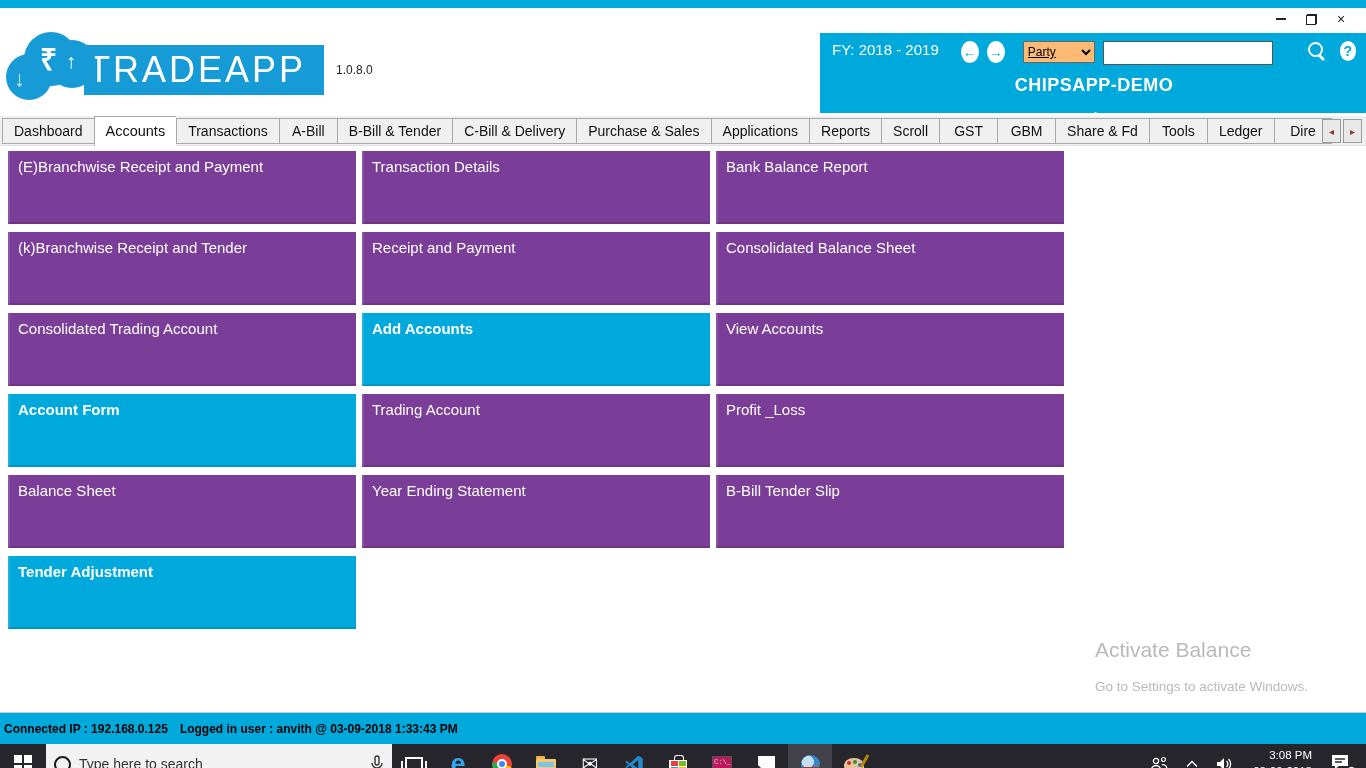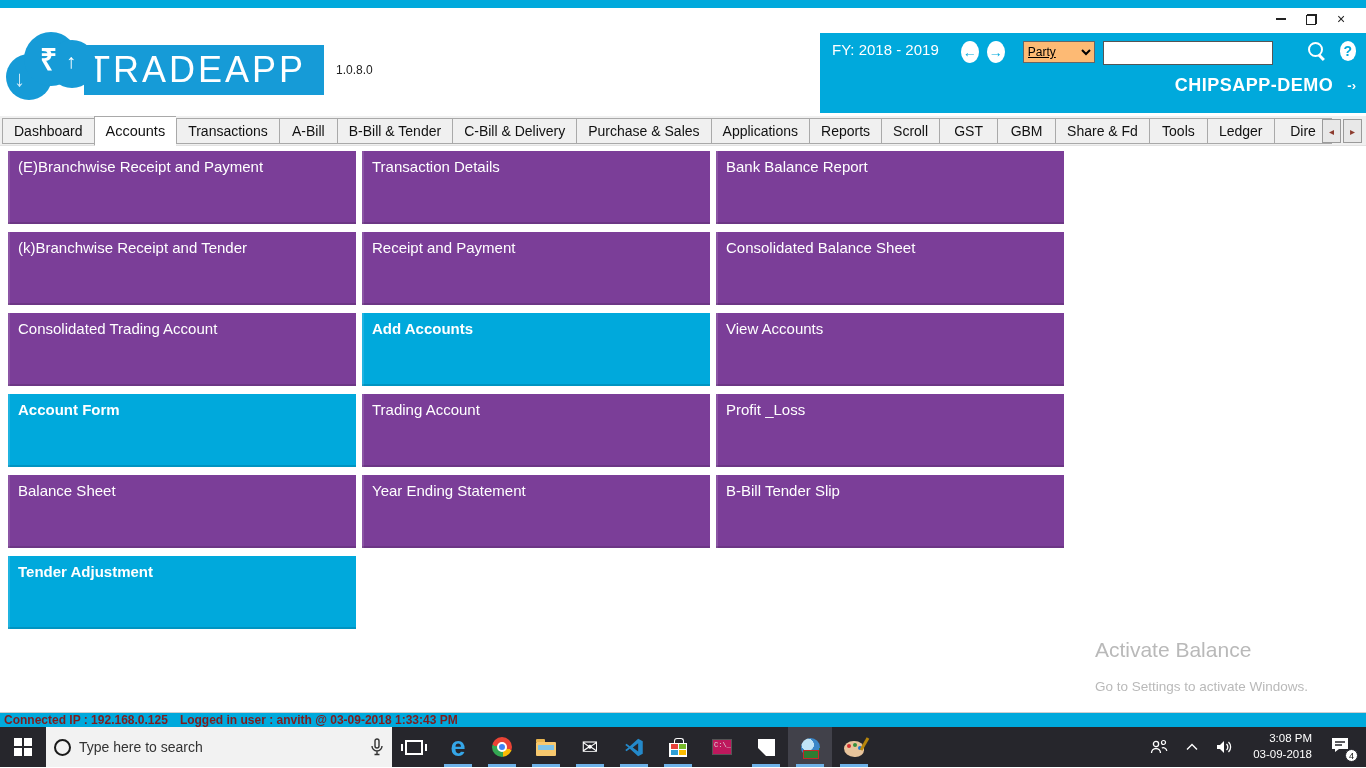--- a/index.html
+++ b/index.html
@@ -36,21 +36,21 @@
   .fy { font-size:15px; white-space:nowrap; margin-right:14px; }
   .circle-btn { width:22px; height:22px; border-radius:50%; background:#fff; color:#00a9dc;
     display:flex; align-items:center; justify-content:center; font-size:14px; font-weight:bold; cursor:pointer; }
   .party-select { height:22px; width:88px; font-size:12px; border:1px solid #666; background:#fdba74; color:#000; margin-left:10px;text-decoration:underline; }
   .hp-input { height:24px; width:170px; border:1px solid #555; background:#fff; font-size:13px; padding:0 4px; color:#000; }
   .search-glyph { position:relative; width:20px; height:20px; margin-left:26px; cursor:pointer; }
   .search-glyph::before { content:""; position:absolute; left:1px; top:1px; width:11px; height:11px; border:2.5px solid #fff; border-radius:50%; }
   .search-glyph::after { content:""; position:absolute; left:13px; top:13px; width:7px; height:3px; background:#fff; transform:rotate(45deg); transform-origin:0 0; }
   .help-glyph { width:20px; height:20px; border-radius:50%; background:#fff; color:#00a9dc;
     display:flex; align-items:center; justify-content:center; font-size:14px; font-weight:bold; margin-left:8px; cursor:pointer; }
-  .hp-row2 { display:flex; justify-content:flex-end; align-items:center; margin-top:10px; gap:14px; }
+  .hp-row2 { display:flex; justify-content:flex-end; align-items:center; margin-top:10px; gap:14px;flex-direction:column; }
   .company { font-size:18px; font-weight:bold; letter-spacing:.5px; }
   .expander { color:#fff; font-size:13px; font-weight:bold; line-height:8px; text-align:center; cursor:pointer; }
 
   
   .tabbar { position:relative; height:30px; background:#f0f0f0; display:flex; align-items:center; padding-left:2px; border-bottom:1px solid #e2e2e2; }
   .tab { height:26px; display:flex; align-items:center; justify-content:center; padding:0 11px; min-width:58px;
     background:#f0f0f0; border:1px solid #a9a9a9; border-right:none; font-size:14px; color:#111; cursor:pointer; white-space:nowrap; }
   .tab:last-of-type { border-right:1px solid #a9a9a9; }
   .tab.active { background:#fff; height:30px; border-bottom:1px solid #fff; font-size:14.5px; z-index:2; }
   .tab-scroll { position:absolute; right:4px; top:3px; display:flex; }
@@ -63,21 +63,21 @@
   .grid { position:absolute; left:8px; top:5px; display:grid; grid-template-columns:repeat(3,348px); grid-auto-rows:73px; column-gap:6px; row-gap:8px; }
   .tile { color:#fff; font-size:15px; padding:7px 10px; cursor:pointer; box-shadow:inset 0 -2px rgba(0,0,0,.12), inset 2px 0 rgba(255,255,255,.12); }
   .tile.purple { background:#7b3e98; }
   .tile.cyan { background:#00a9dc; font-weight:bold; }
   .tile.empty { background:transparent; box-shadow:none; cursor:default; }
   .activate { position:absolute; right:58px; bottom:18px; text-align:left; color:#b9b9b9; }
   .activate .l1 { font-size:21px; }
   .activate .l2 { font-size:13.5px; margin-top:17px; }
 
   
-  .statusbar { height:15px; background:#00a9dc; color:#7f1d1d; font-size:12px; font-weight:bold;
+  .statusbar { height:32px; background:#00a9dc; color:#000000; font-size:12px; font-weight:bold;
     display:flex; align-items:center; padding-left:4px; gap:12px; border-top:1px solid #cfcfcf; }
 
   
   .taskbar { height:40px; background:#26262c; display:flex; align-items:stretch; }
   .tb-start { width:46px; display:flex; align-items:center; justify-content:center; cursor:pointer; }
   .win-logo { display:grid; grid-template-columns:8px 8px; grid-template-rows:8px 8px; gap:1.5px; }
   .win-logo span { background:#fff; }
   .tb-search { width:346px; background:#f2f2f2; display:flex; align-items:center; padding:0 8px; gap:8px; cursor:text; }
   .cortana-ring { width:17px; height:17px; border:2px solid #1a1a1a; border-radius:50%; flex:none; }
   .tb-search-text { font-size:14px; color:#333; flex:1; }

